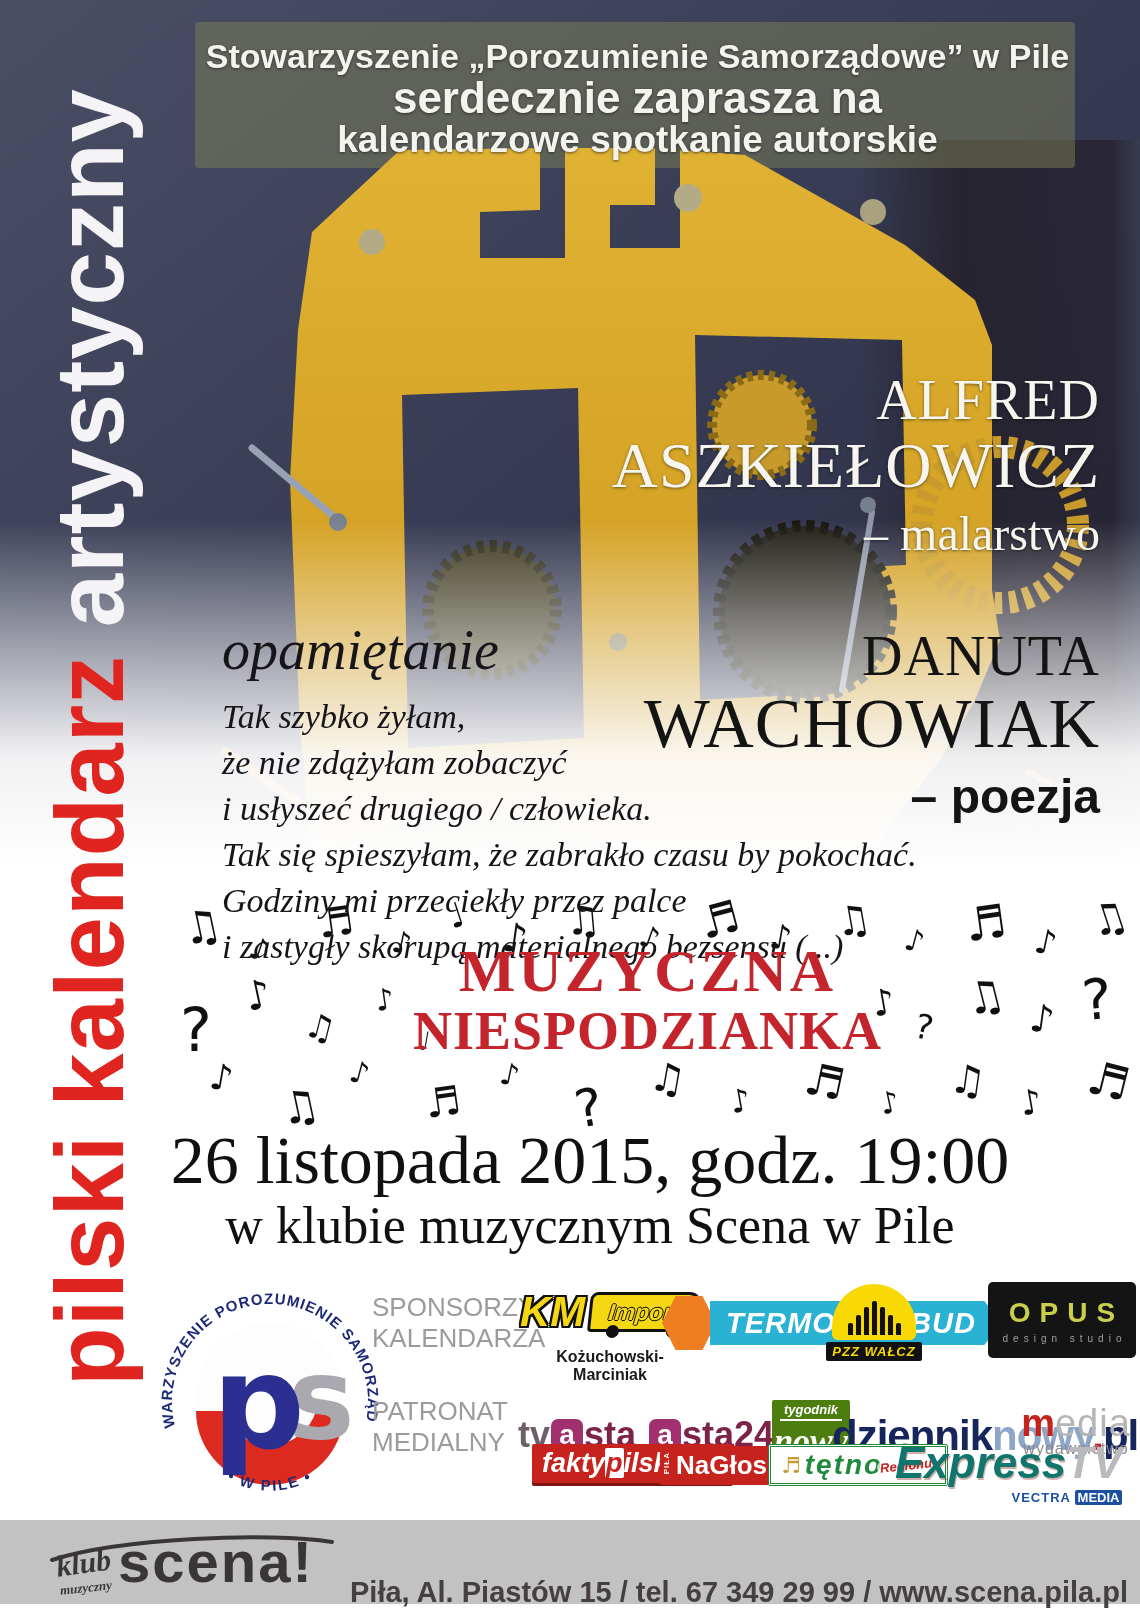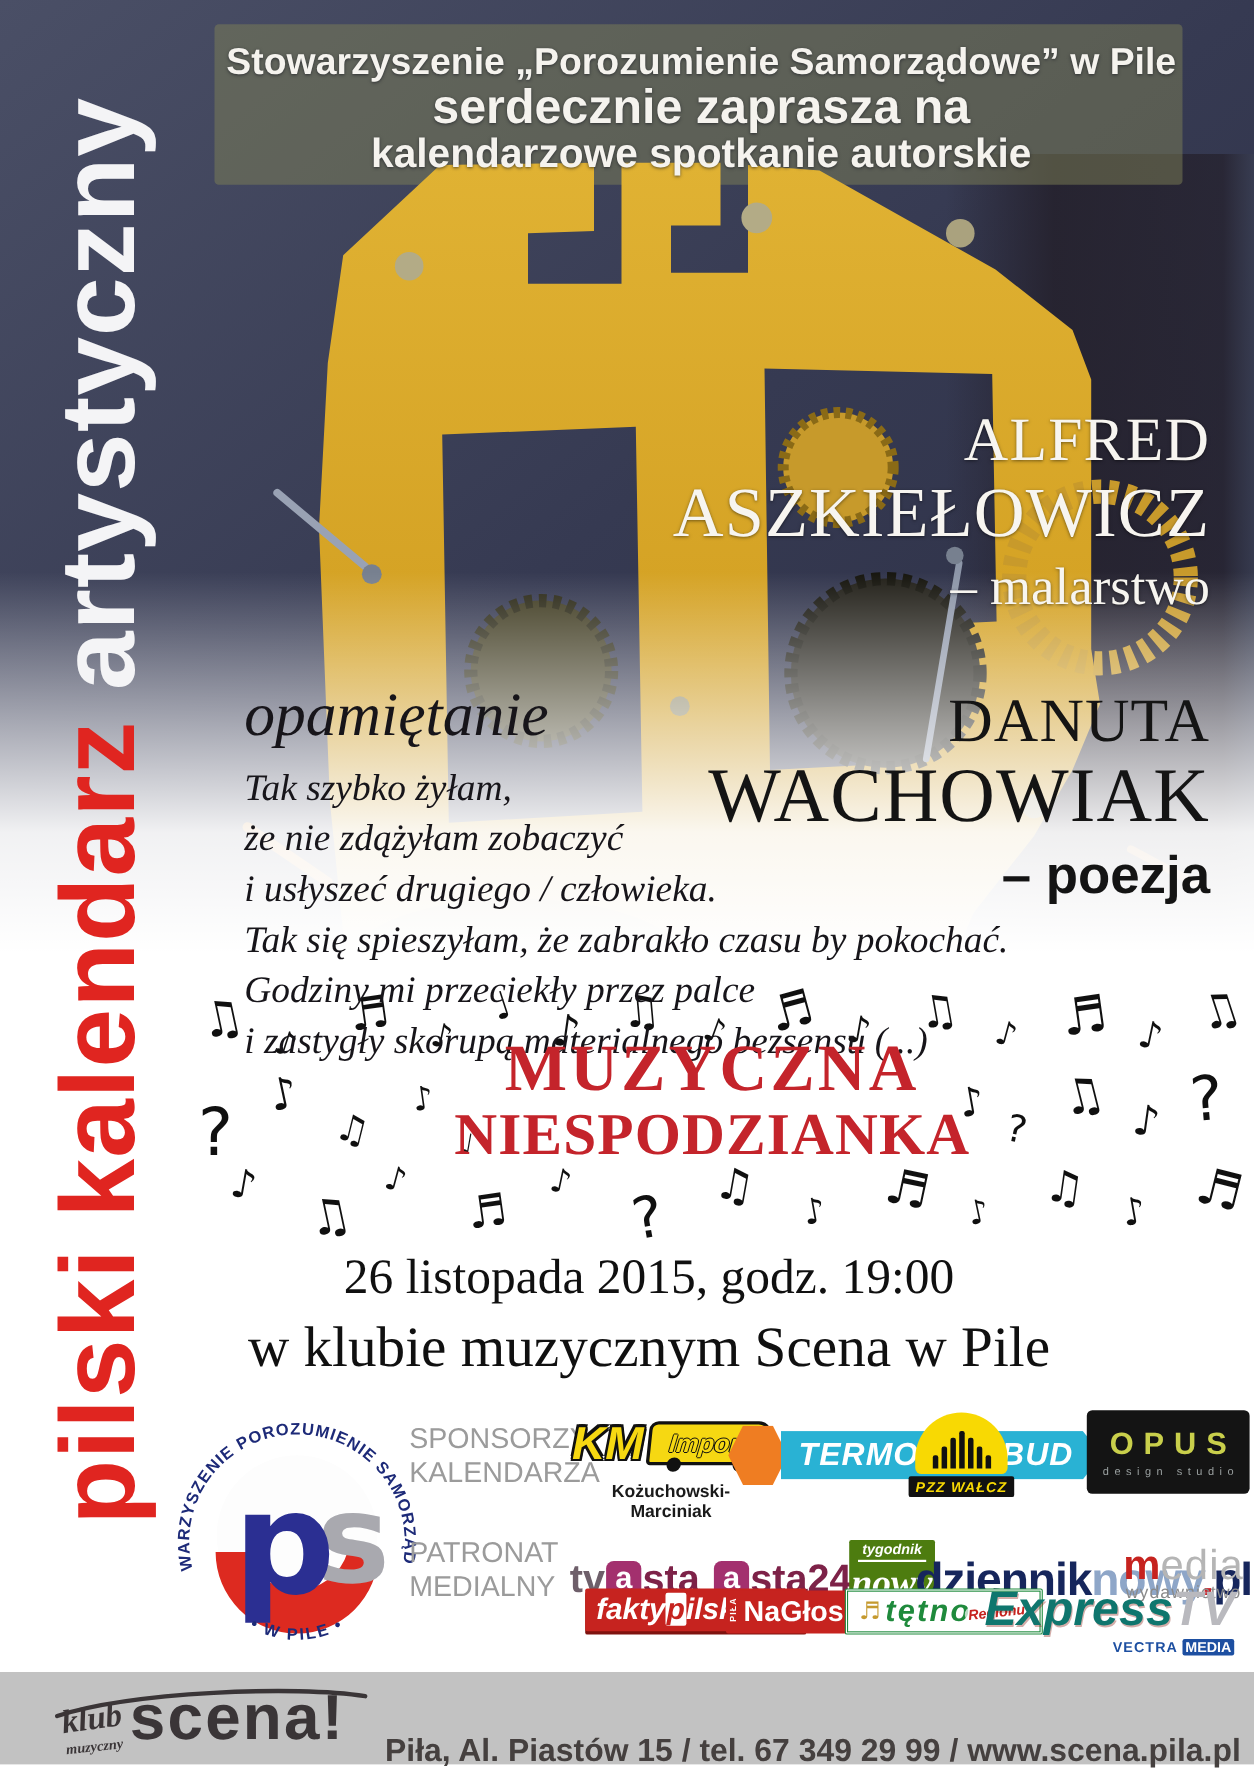--- a/index.html
+++ b/index.html
@@ -39,21 +39,21 @@
   
   .notes-layer{position:absolute;left:0;top:0;width:1140px;height:1612px;z-index:2;pointer-events:none;}
   .note{position:absolute;color:#101010;font-family:"DejaVu Sans",sans-serif;line-height:1;}
   .music-title{position:absolute;left:160px;top:940px;width:975px;z-index:3;text-align:center;
                color:#c4242b;font-family:"Liberation Serif",serif;font-weight:bold;}
   .music-l1{font-size:60px;line-height:62px;letter-spacing:3px;}
   .music-l2{font-size:54px;line-height:58px;letter-spacing:1px;}
   
   .event{position:absolute;left:60px;top:1124px;width:1060px;z-index:3;text-align:center;color:#101010;
          font-family:"Liberation Serif",serif;}
-  .ev-date{font-size:45px;line-height:72px;}
+  .ev-date{font-size:68px;line-height:72px;}
   .ev-venue{font-size:52px;line-height:60px;}
   
   .gray-label{position:absolute;z-index:3;color:#9b9b9b;font-size:26px;line-height:31px;text-align:right;width:130px;}
   
   .km{position:absolute;left:520px;top:1288px;z-index:3;width:180px;text-align:center;}
   .km-row{display:flex;align-items:center;justify-content:center;gap:4px;}
   .km-name{font-style:italic;font-weight:bold;font-size:42px;color:#f6d812;
            text-shadow:-2px 0 #111,2px 0 #111,0 -2px #111,0 2px #111,-2px -2px #111,2px 2px #111,-2px 2px #111,2px -2px #111;}
   .km-truck{position:relative;width:112px;height:34px;background:#f6d812;border:3px solid #111;
             border-radius:8px 12px 4px 4px;transform:skewX(-6deg);display:flex;align-items:center;justify-content:center;}

